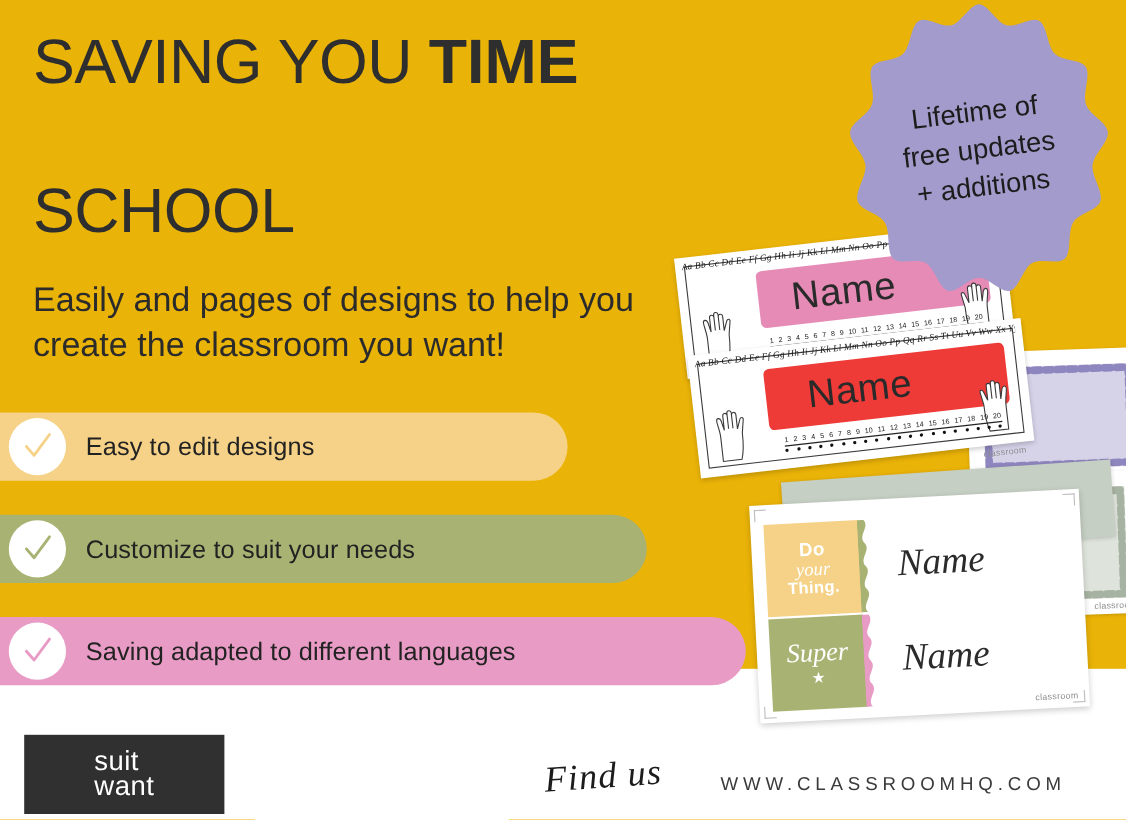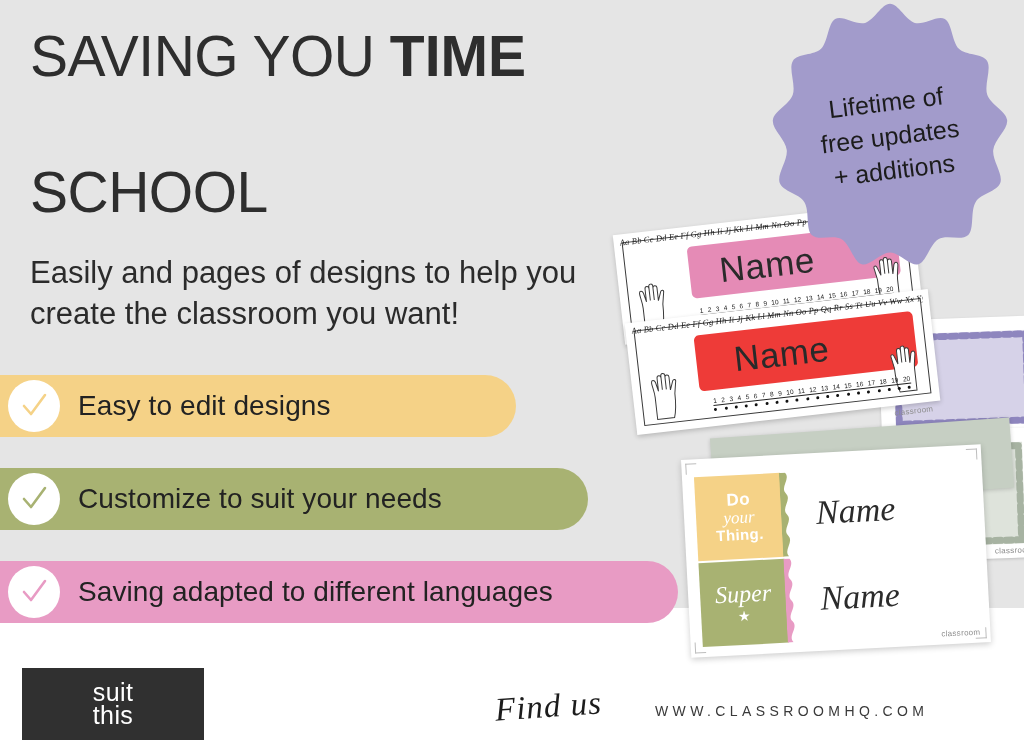--- a/index.html
+++ b/index.html
@@ -3,21 +3,21 @@
 <meta charset="utf-8">
 <style>
   * { box-sizing: border-box; margin: 0; padding: 0; }
   html, body { width: 1024px; height: 745px; }
   body {
     font-family: "Liberation Sans", sans-serif;
     background: #ffffff;
     position: relative;
     overflow: hidden;
   }
-  #stage { position: absolute; inset: 0; width: 1024px; height: 608px; background: #e5e5e5; }
+  #stage { position: absolute; inset: 0; width: 1024px; height: 608px; background: #eab308; }
 
   
   .headline {
     position: absolute; left: 30px; top: 22px; width: 610px;
     font-size: 57px; line-height: 68px; letter-spacing: -0.5px;
     color: #2e2e2e; font-weight: 400; text-transform: uppercase;
   }
   .headline .hl-strong { font-weight: 700; letter-spacing: 0px; }
 
   .subhead {
@@ -29,21 +29,21 @@
   .pill {
     position: absolute; left: -40px; display: flex; align-items: center;
     border-radius: 0 48px 48px 0; height: 62px; padding-left: 48px;
   }
   .pill .check-circle {
     width: 52px; height: 52px; border-radius: 50%; background: #fff;
     flex: 0 0 52px; position: relative; margin-right: 18px;
   }
   .pill .check-circle svg { position: absolute; left: 11px; top: 11px; }
   .pill .pill-label {
-    font-size: 28px; color: #222; white-space: nowrap; letter-spacing: 0.1px;
+    font-size: 23px; color: #222; white-space: nowrap; letter-spacing: 0.1px;
   }
   #pill-0 { top: 375px; width: 556px; }
   #pill-1 { top: 468px; width: 628px; }
   #pill-2 { top: 561px; width: 718px; }
 
   
   .badge { position: absolute; left: 770px; top: 2px; width: 240px; height: 268px; }
   .badge svg { position: absolute; inset: 0; }
   .badge-text {
     position: absolute; left: 0; top: 0; width: 240px; height: 268px;
@@ -104,21 +104,21 @@
   .logo-hq { color: #fff; font-size: 53px; font-weight: 200; letter-spacing: -1px; margin-left: 1px; }
 
   
   .find-us {
     position: absolute; left: 495px; top: 688px;
     font-size: 33px; font-style: italic; font-family: "Liberation Serif", serif;
     color: #1c1c1c; transform: rotate(-4deg); letter-spacing: 1px;
   }
   .site-url {
     position: absolute; left: 655px; top: 703px;
-    font-size: 14px; color: #3a3a3a; letter-spacing: 4.4px;
+    font-size: 17px; color: #3a3a3a; letter-spacing: 4.4px;
   }
 </style>
 </head>
 <body>
 
 <div id="stage">
 
   <h1 class="headline">
     <span>Saving you </span><span class="hl-strong">Time</span><br>
     <br>
@@ -343,21 +343,21 @@
       <span>Lifetime of</span>
       <span>free updates</span>
       <span>+ additions</span>
     </div>
   </div>
 
   <div class="logo">
     <div class="logo-inner">
       <div class="logo-stack">
         <span>suit</span>
-        <span>this</span>
+        <span>want</span>
       </div>
     </div>
   </div>
 
   <div class="find-us">Find us</div>
   <div class="site-url">WWW.CLASSROOMHQ.COM</div>
 
 </div>
 
 </body></html>

